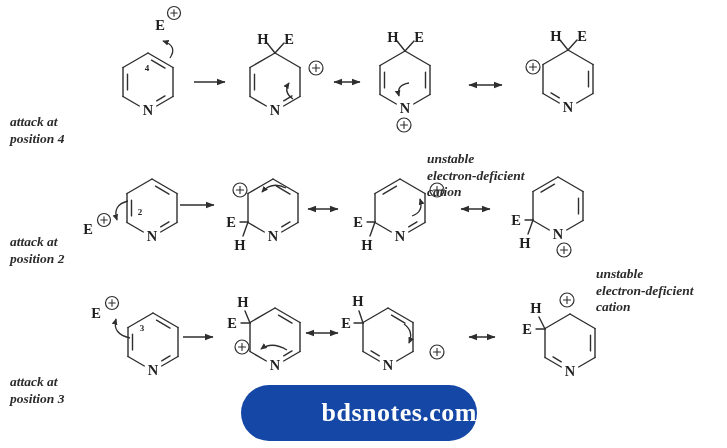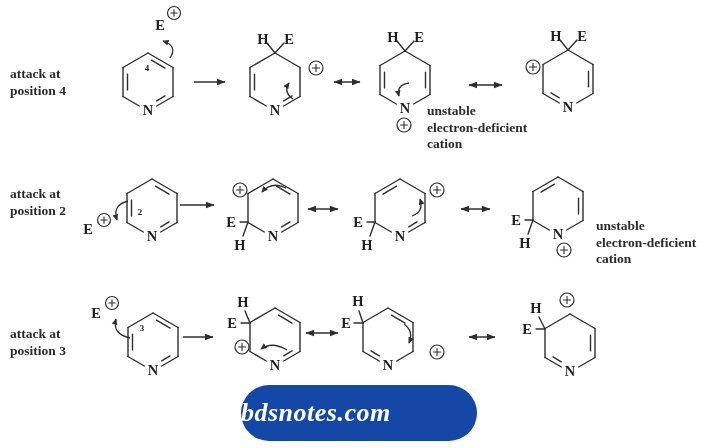--- a/index.html
+++ b/index.html
@@ -11,26 +11,26 @@
   g[data-ring] line, line.bond{stroke:#2e2e2e;stroke-width:1.4;stroke-linecap:round;}
   line.arrow{stroke:#2e2e2e;stroke-width:1.5;}
   path.curve{stroke:#2e2e2e;stroke-width:1.3;fill:none;}
   .charge circle{stroke:#2e2e2e;stroke-width:1.2;fill:none;}
   .charge line{stroke:#2e2e2e;stroke-width:1.1;stroke-linecap:round;}
   text{fill:#1f1f1f;font-family:"Liberation Serif",serif;font-weight:bold;text-anchor:middle;}
   text.atom{font-size:14.5px;}
   text.num{font-size:9px;}
   marker path{fill:#2e2e2e;}
   .caption{
-    position:absolute;font-family:"Liberation Serif",serif;font-weight:bold;
-    font-size:13.5px;line-height:1.24;color:#2b2b2b;white-space:pre-line;
+    position:absolute;font-family:"Liberation Serif",serif;font-weight:bold;font-style:italic;
+    font-size:13.5px;line-height:1.24;color:#2b2b2b;white-space:pre-line;margin-top:48px;
   }
   .watermark{
     position:absolute;left:241px;top:385px;width:236px;height:56px;border-radius:28px;
-    background:#1447a6;display:flex;align-items:center;justify-content:flex-start;cursor:pointer;font-style:italic;
+    background:#1447a6;display:flex;align-items:center;justify-content:flex-end;cursor:pointer;
   }
   .watermark span{
     color:#ffffff;font-family:"Liberation Serif",serif;font-weight:bold;font-size:26px;letter-spacing:0.5px;
   }
 </style>
 </head>
 <body>
 
 <div class="canvas">
 

